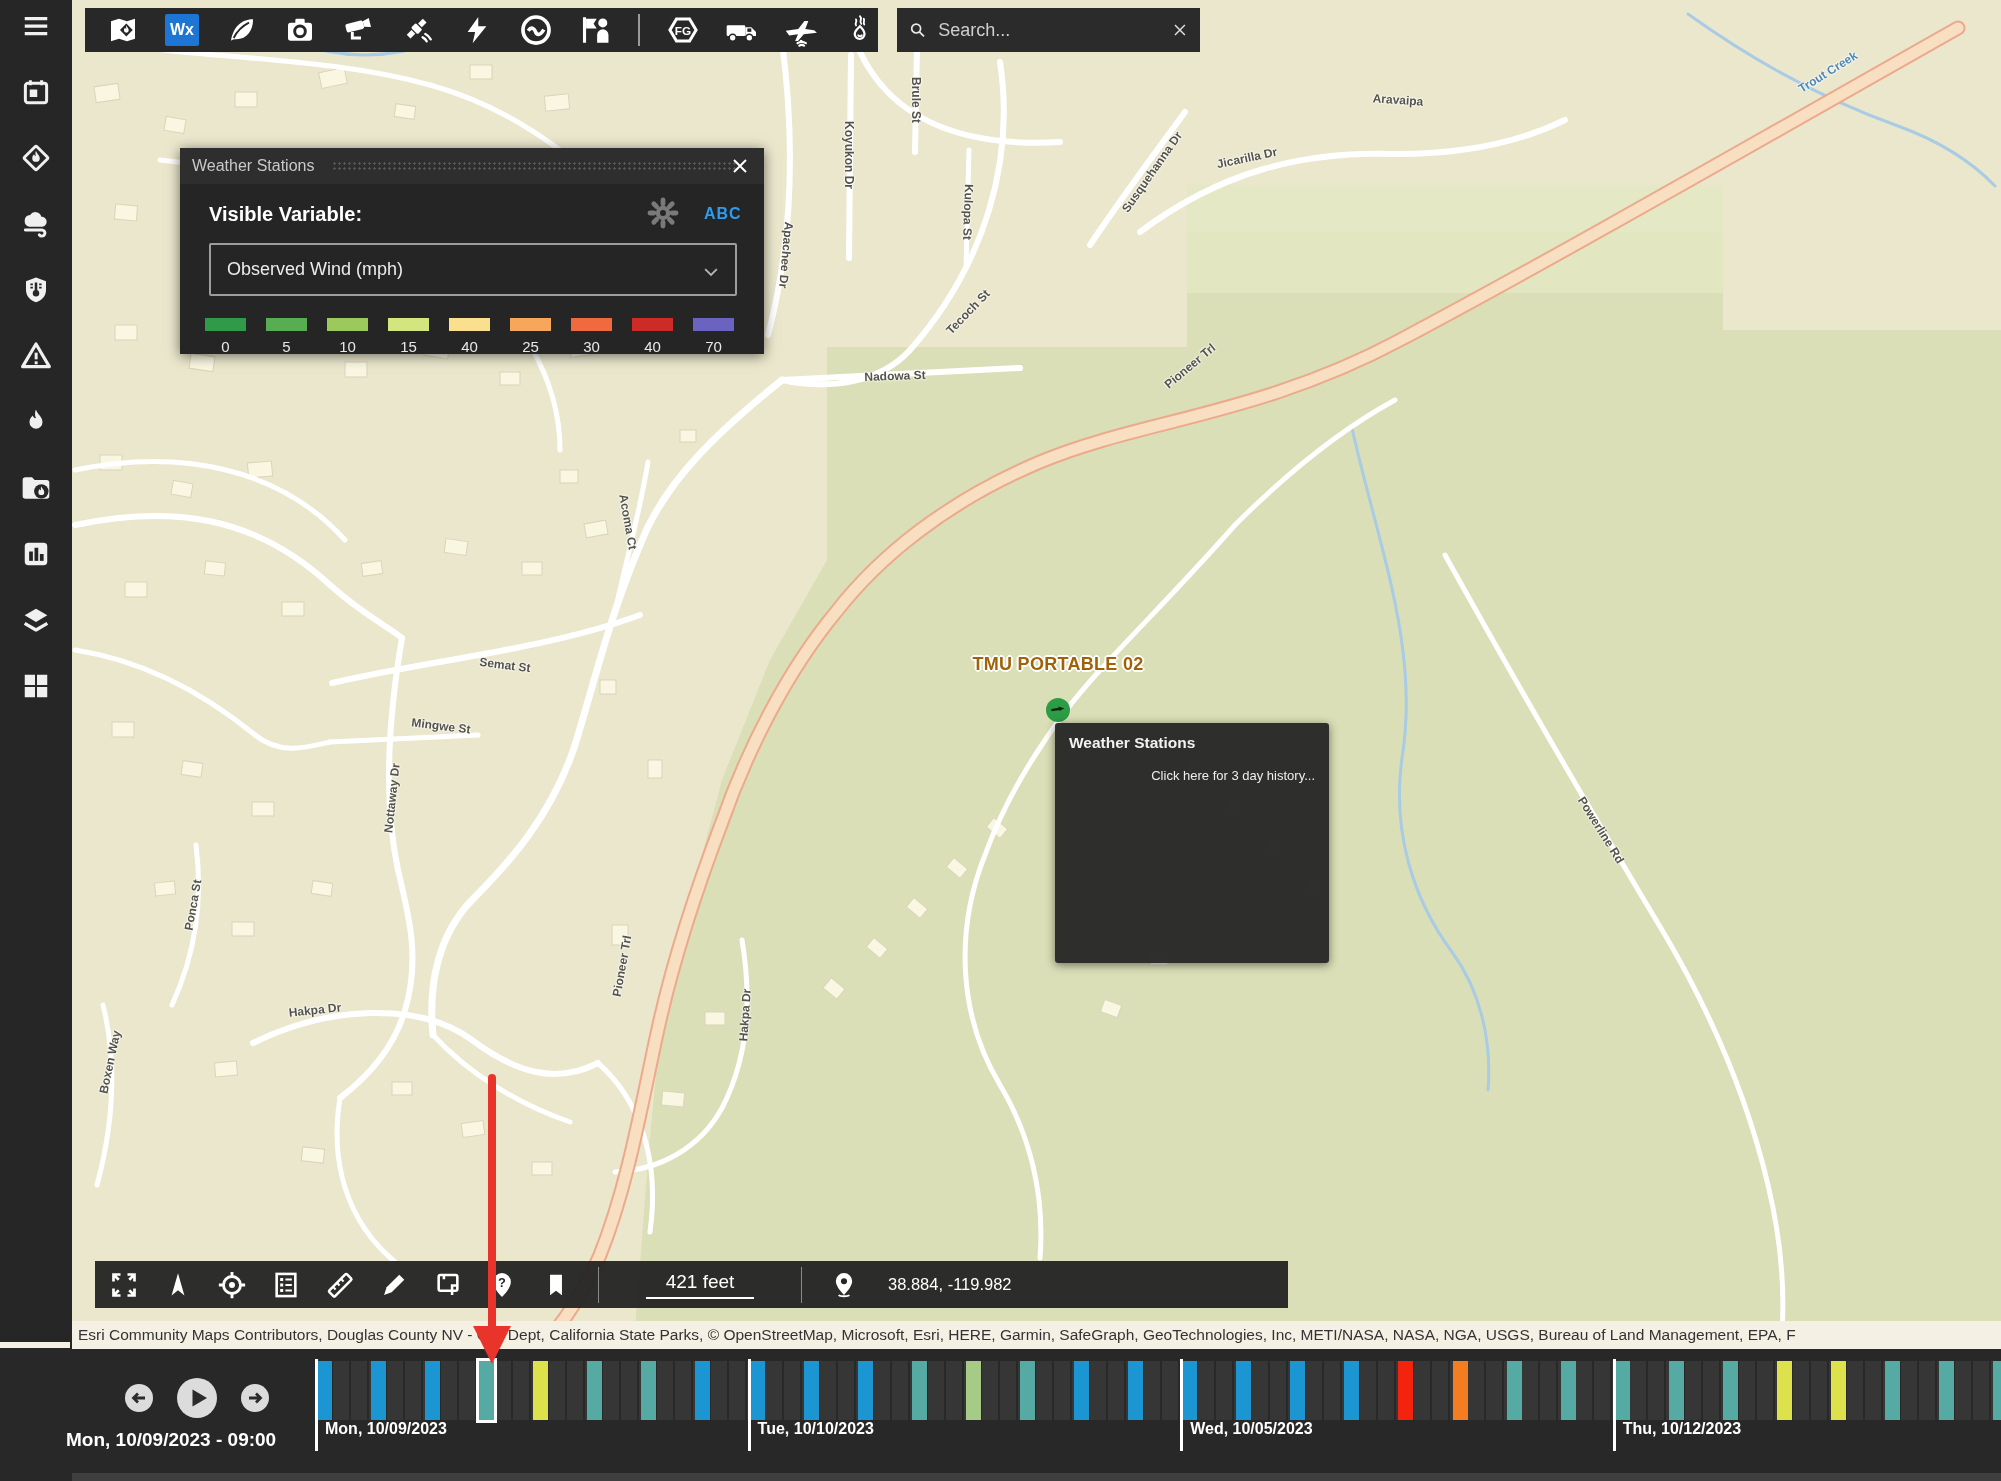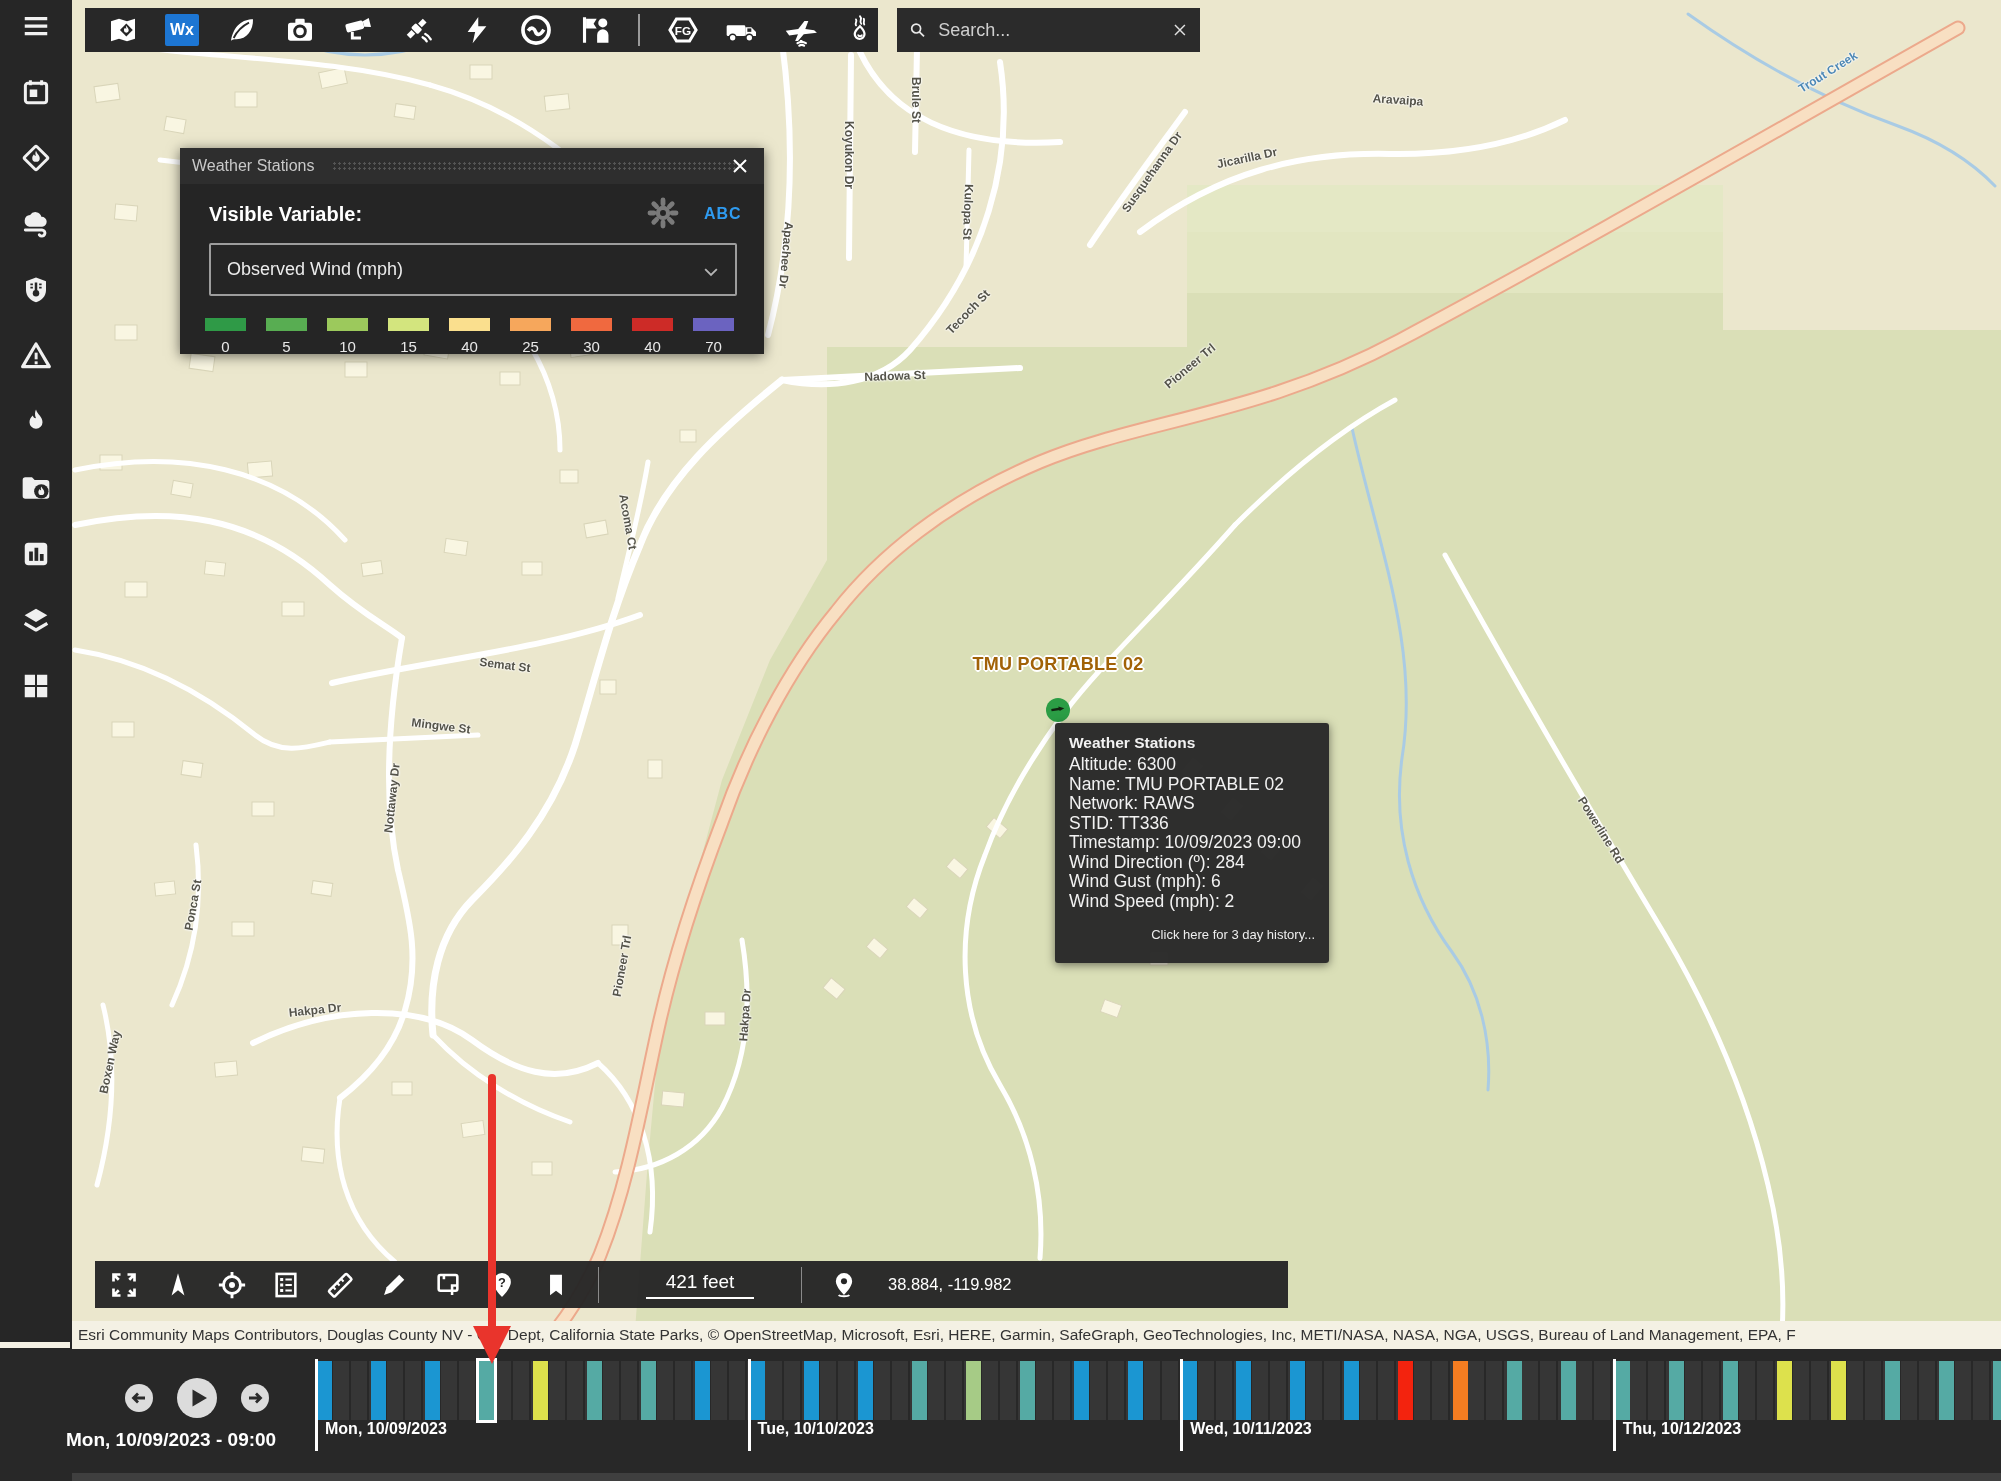--- a/index.html
+++ b/index.html
@@ -231,30 +231,20 @@
     <circle cx="14" cy="14" r="12" fill="#2b9d45"></circle>
     <g transform="rotate(8 14 14)">
       <path d="M7.5 15 L16 12.4" stroke="#10230f" stroke-width="2.4" fill="none"></path>
       <polygon points="20,11.4 13.8,10.6 15.8,14.8" fill="#10230f"></polygon>
     </g>
   </svg>
 </div>
 
 <div id="popup">
   <div class="pt">Weather Stations</div>
-  <div id="popup-rows">
-      <div class="pr">Altitude: 6300</div>
-      <div class="pr">Name: TMU PORTABLE 02</div>
-      <div class="pr">Network: RAWS</div>
-      <div class="pr">STID: TT336</div>
-      <div class="pr">Timestamp: 10/09/2023 09:00</div>
-      <div class="pr">Wind Direction (º): 284</div>
-      <div class="pr">Wind Gust (mph): 6</div>
-      <div class="pr">Wind Speed (mph): 2</div>
-    </div>
   <div class="pf">Click here for 3 day history...</div>
 </div>
 
 <aside id="sidebar">
   <div class="sb-items">
     <div class="sb-btn">
       <svg width="30" height="30" viewBox="0 0 24 24">
           <path d="M3 6h18M3 12h18M3 18h18" stroke="#f0f0f0" stroke-width="2.6"></path>
         </svg>
     </div>
@@ -629,21 +619,21 @@
       <div class="tl-day" style="left: 757.6px;">Tue, 10/10/2023</div>
       <div class="tl-bar" style="left: 749.6px; background: rgb(27, 150, 210);"></div>
       <div class="tl-bar" style="left: 803.67px; background: rgb(27, 150, 210);"></div>
       <div class="tl-bar" style="left: 857.74px; background: rgb(27, 150, 210);"></div>
       <div class="tl-bar" style="left: 911.81px; background: rgb(85, 170, 164);"></div>
       <div class="tl-bar" style="left: 965.88px; background: rgb(166, 203, 134);"></div>
       <div class="tl-bar" style="left: 1019.95px; background: rgb(85, 170, 164);"></div>
       <div class="tl-bar" style="left: 1074.02px; background: rgb(27, 150, 210);"></div>
       <div class="tl-bar" style="left: 1128.09px; background: rgb(27, 150, 210);"></div>
       <div class="tl-div" style="left: 1180.2px;"></div>
-      <div class="tl-day" style="left: 1190.2px;">Wed, 10/11/2023</div>
+      <div class="tl-day" style="left: 1190.2px;">Wed, 10/05/2023</div>
       <div class="tl-bar" style="left: 1182.2px; background: rgb(27, 150, 210);"></div>
       <div class="tl-bar" style="left: 1236.27px; background: rgb(27, 150, 210);"></div>
       <div class="tl-bar" style="left: 1290.34px; background: rgb(27, 150, 210);"></div>
       <div class="tl-bar" style="left: 1344.41px; background: rgb(27, 150, 210);"></div>
       <div class="tl-bar" style="left: 1398.48px; background: rgb(243, 35, 14);"></div>
       <div class="tl-bar" style="left: 1452.55px; background: rgb(245, 125, 33);"></div>
       <div class="tl-bar" style="left: 1506.62px; background: rgb(85, 170, 164);"></div>
       <div class="tl-bar" style="left: 1560.69px; background: rgb(85, 170, 164);"></div>
       <div class="tl-div" style="left: 1612.8px;"></div>
       <div class="tl-day" style="left: 1622.8px;">Thu, 10/12/2023</div>

